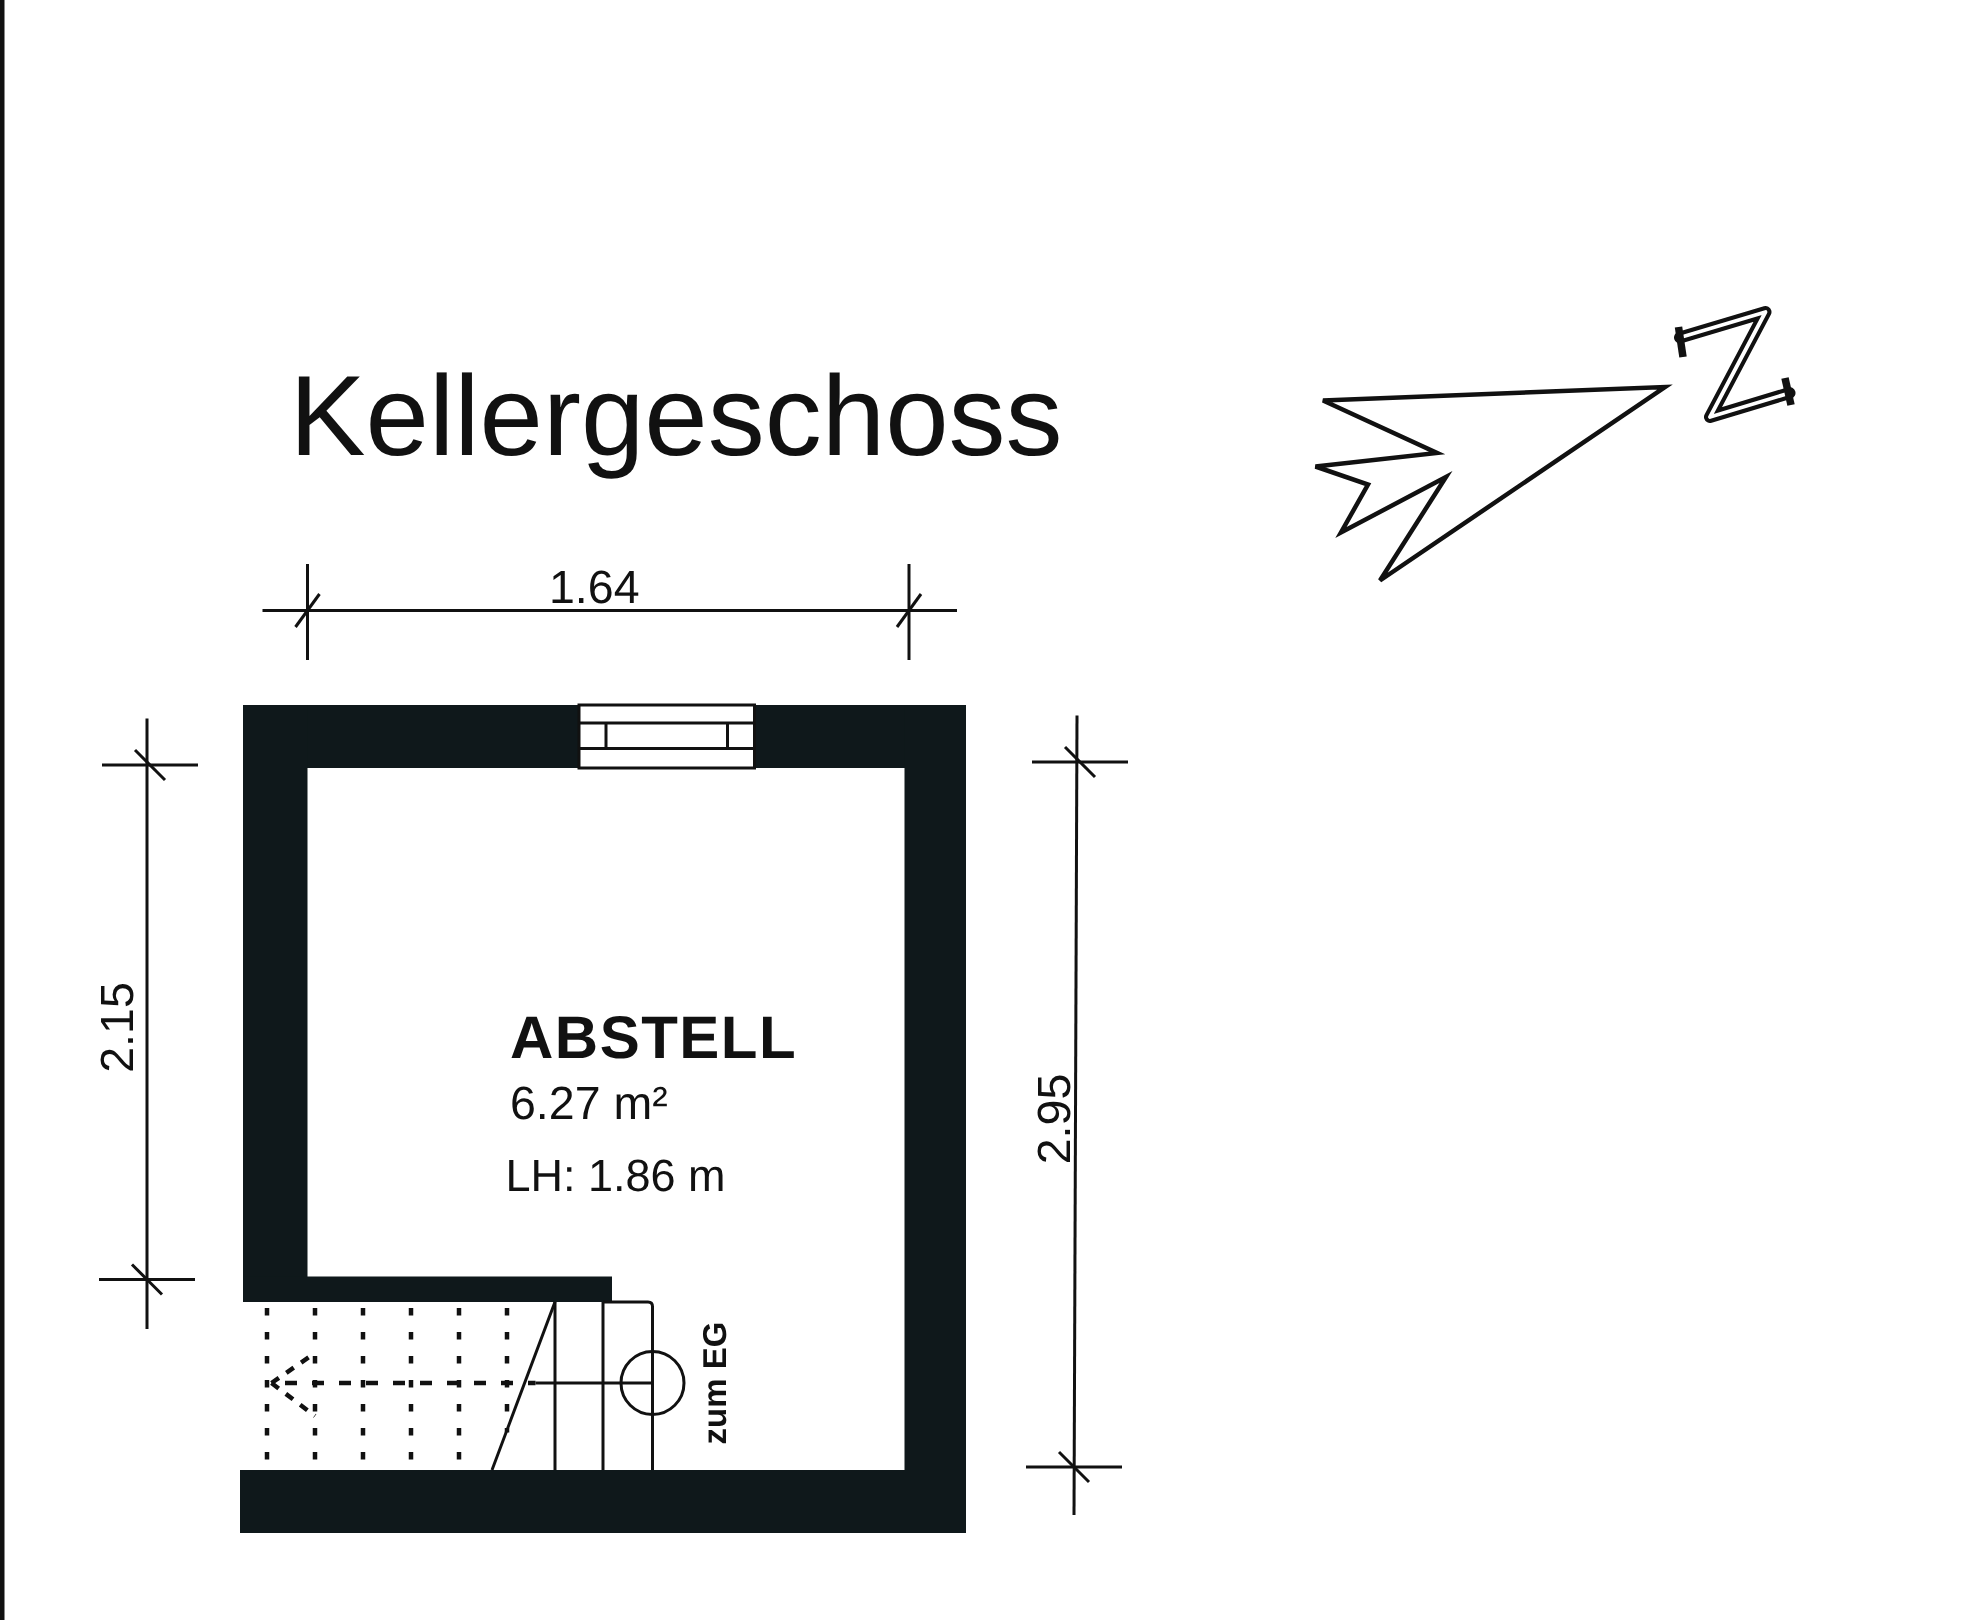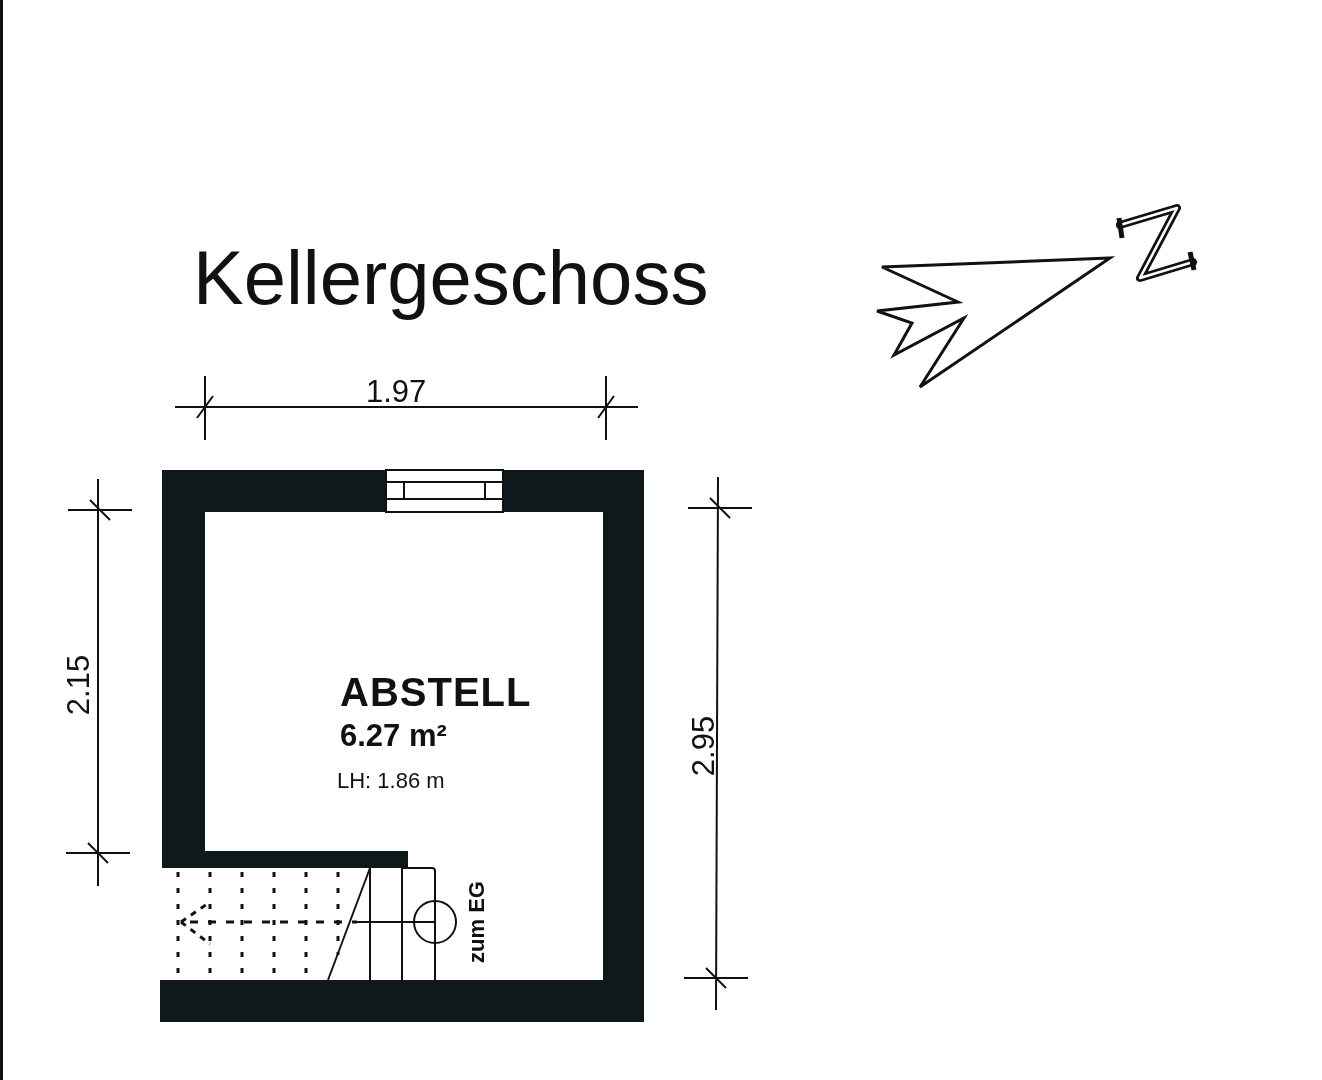--- a/index.html
+++ b/index.html
@@ -5,22 +5,22 @@
   html, body { margin: 0; padding: 0; background: #ffffff; }
   body { width: 1322px; height: 1080px; position: relative; overflow: hidden; font-family: "Liberation Sans", sans-serif; }
   .left-edge { position: absolute; left: 0; top: 0; width: 3px; height: 1080px; background: #111; }
   .title { position: absolute; left: 166px; top: 240px; font-size: 76px; color: #111; letter-spacing: 0px; line-height: 1; white-space: nowrap; margin-left: 27px; }
   svg.plan { position: absolute; left: 0; top: 0; width: 1322px; height: 1080px; }
   .dim-text { position: absolute; font-size: 31px; color: #111; line-height: 1; white-space: nowrap; }
   .dim-top { left: 366px; top: 376px; }
   .dim-left { left: 78px; top: 685px; transform: translate(-50%, -50%) rotate(-90deg); }
   .dim-right { left: 703px; top: 746px; transform: translate(-50%, -50%) rotate(-90deg); }
   .room-name { position: absolute; left: 340px; top: 670px; font-size: 40px; font-weight: bold; color: #111; letter-spacing: 1px; }
-  .room-area { position: absolute; left: 340px; top: 718px; font-size: 31px; font-weight: bold; color: #111; }
-  .room-height { position: absolute; left: 337px; top: 768px; font-size: 22px; color: #111; }
+  .room-area { position: absolute; left: 340px; top: 718px; font-size: 31px; font-weight: normal; color: #111; }
+  .room-height { position: absolute; left: 337px; top: 768px; font-size: 30px; color: #111; }
   .stair-label { position: absolute; left: 477px; top: 922px; font-size: 22px; font-weight: bold; color: #111; transform: translate(-50%, -50%) rotate(-90deg); white-space: nowrap; }
 </style>
 </head>
 <body>
 
 <div class="left-edge"></div>
 
 <div class="title">Kellergeschoss</div>
 
 <svg class="plan" viewBox="0 0 1322 1080">
@@ -98,21 +98,21 @@
     <line x1="242" y1="872" x2="242" y2="975"></line>
     <line x1="274" y1="872" x2="274" y2="975"></line>
     <line x1="306" y1="872" x2="306" y2="975"></line>
     <line x1="338" y1="872" x2="338" y2="955"></line>
     <line x1="190" y1="922" x2="357" y2="922" stroke-dasharray="8,10"></line>
     <line x1="181" y1="922" x2="210" y2="902" stroke-dasharray="6,6"></line>
     <line x1="181" y1="922" x2="210" y2="944" stroke-dasharray="6,6"></line>
   </g>
 </svg>
 
-<div class="dim-text dim-top">1.97</div>
+<div class="dim-text dim-top">1.64</div>
 <div class="dim-text dim-left">2.15</div>
 <div class="dim-text dim-right">2.95</div>
 
 <div class="room-name">ABSTELL</div>
 <div class="room-area">6.27 m²</div>
 <div class="room-height">LH: 1.86 m</div>
 
 <div class="stair-label">zum EG</div>
 
 </body></html>

